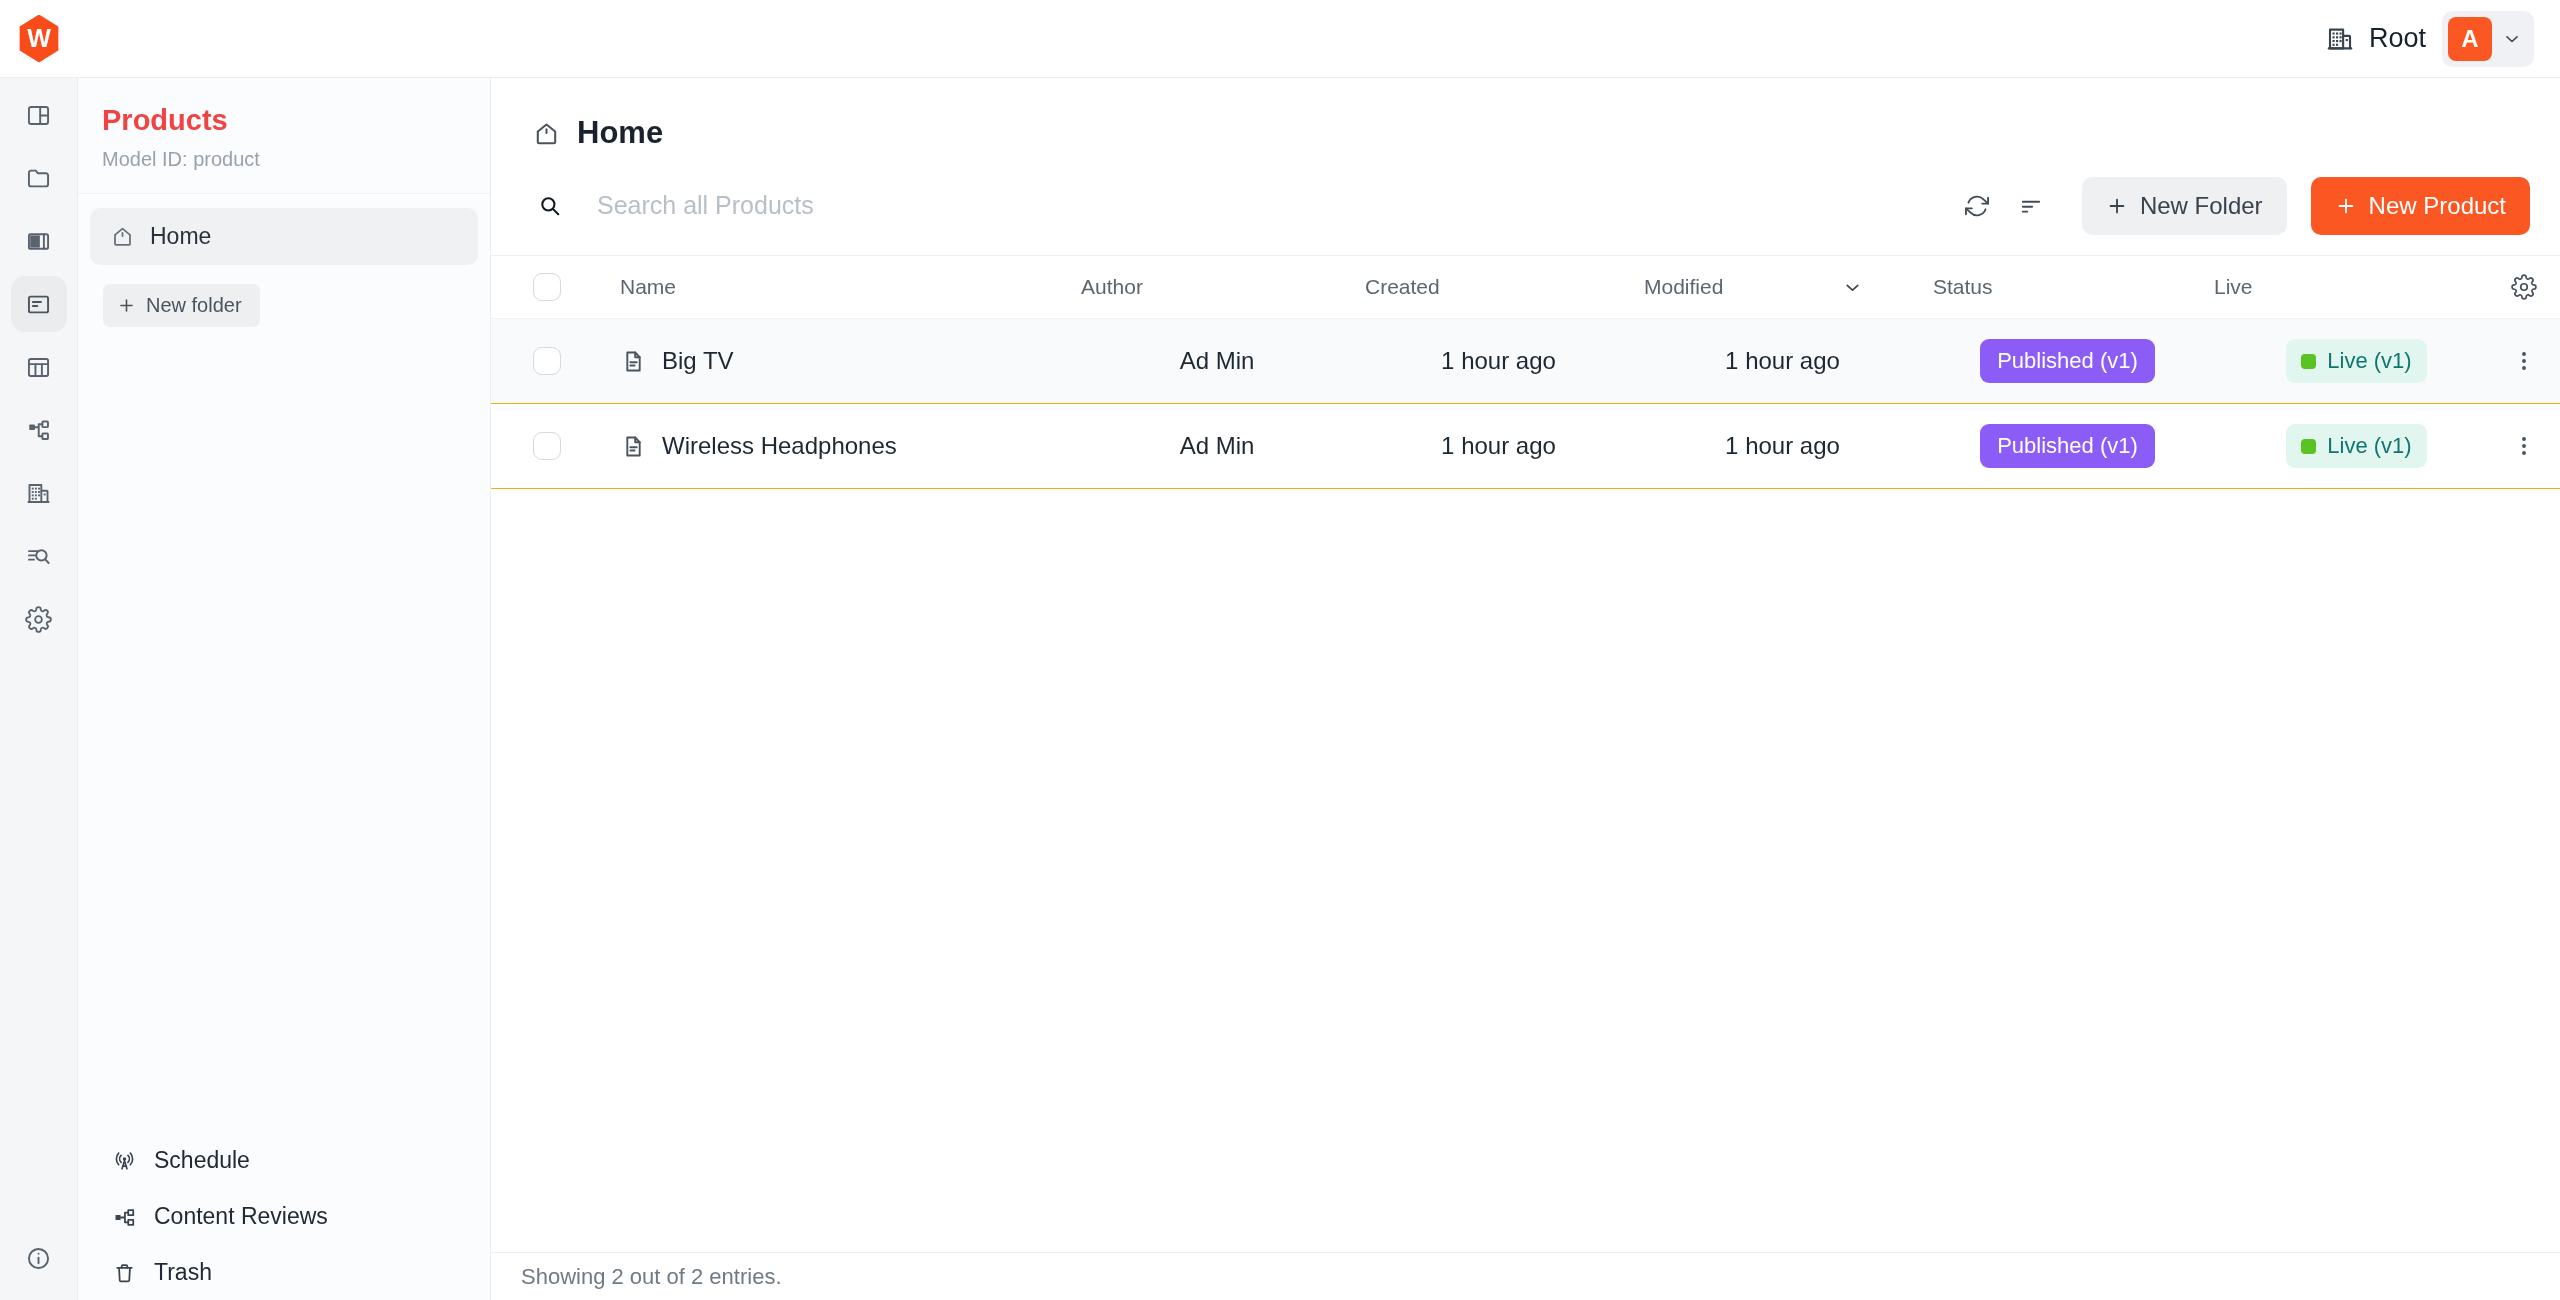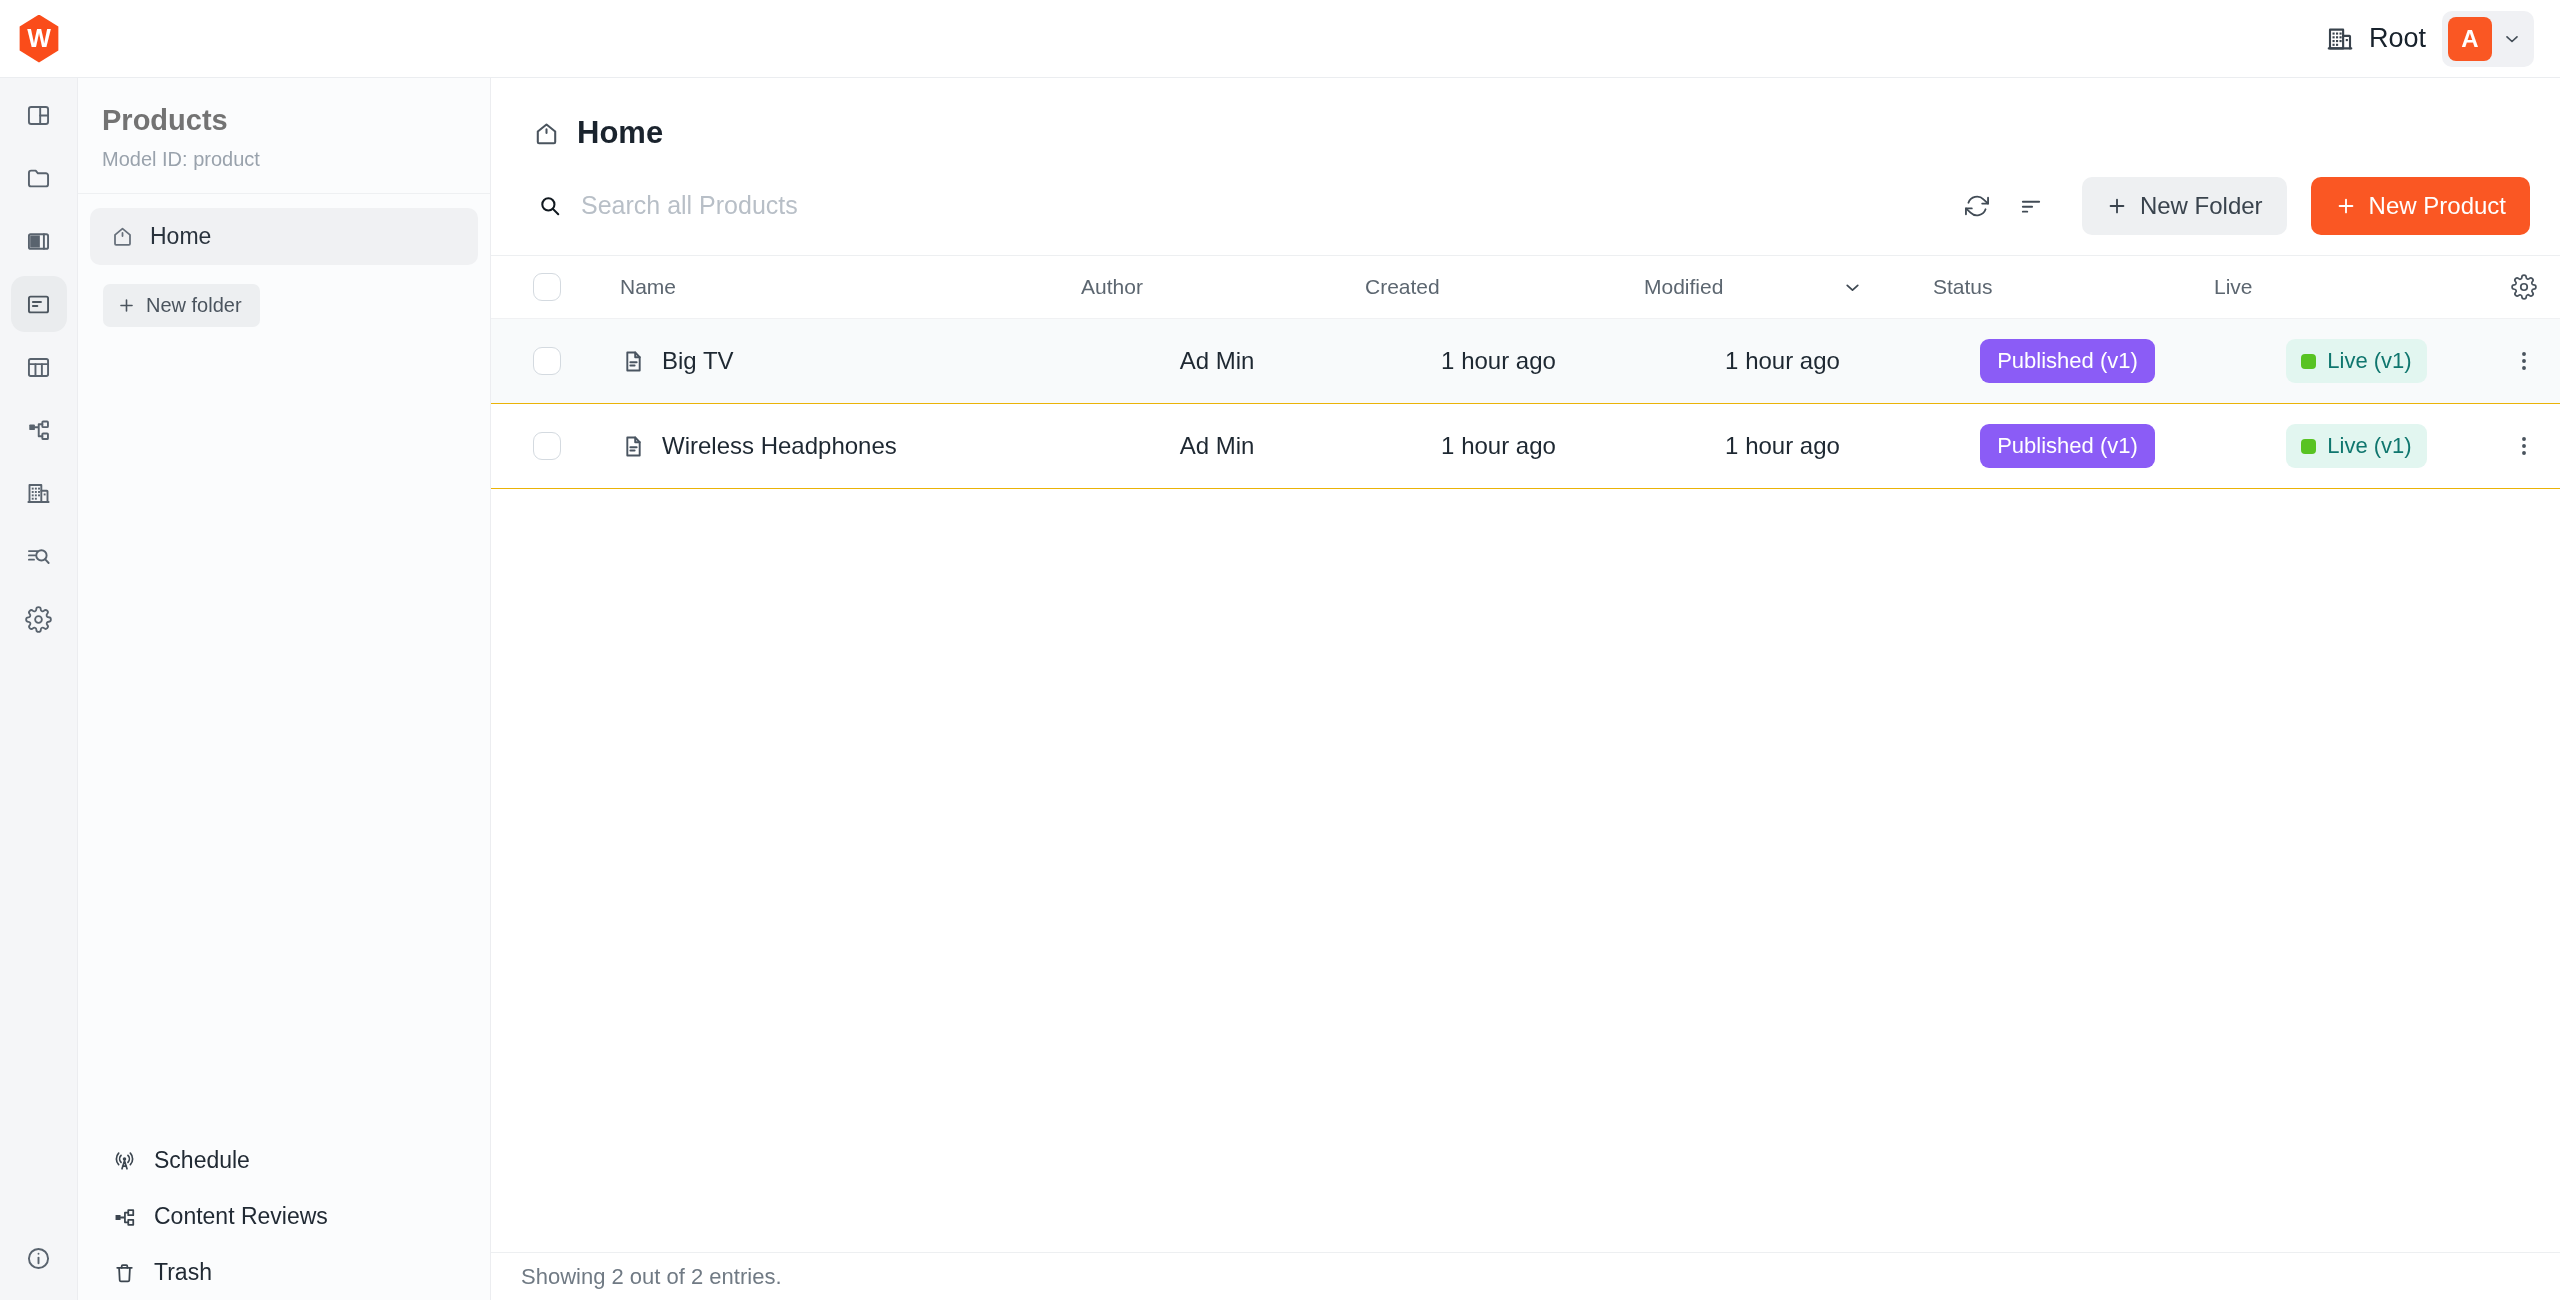--- a/index.html
+++ b/index.html
@@ -32,21 +32,21 @@
   .rail-item { width:56px; height:56px; margin-bottom:7px; border-radius:14px;
     display:flex; align-items:center; justify-content:center; color:#59636e; cursor:pointer; }
   .rail-item.active { background:#eaecee; color:#4c565f; }
   .rail-item .ic { width:27px; height:27px; }
   .rail-bottom { margin-top:auto; margin-bottom:14px; }
 
   
   .sidebar { width:413px; background:#fbfcfd; border-right:1px solid #ecedf0;
     display:flex; flex-direction:column; }
   .sidebar-header { padding:26px 24px 22px; border-bottom:1px solid #eef0f2; }
-  .sidebar-title { font-size:29px; font-weight:bold; color:#737373; }
+  .sidebar-title { font-size:29px; font-weight:bold; color:#ef4444; }
   .sidebar-subtitle { margin-top:11px; font-size:20px; color:#99a2ac; }
   .home-item { margin:14px 12px 0; height:57px; background:#f0f1f3; border-radius:10px;
     display:flex; align-items:center; padding:0 20px; gap:15px; cursor:pointer; }
   .home-item .ic { width:25px; height:25px; color:#67707b; }
   .home-item .lbl { font-size:23px; color:#29323c; }
   .newfolder-btn { margin:19px 0 0 25px; align-self:flex-start; background:#edeff1;
     border:none; border-radius:7px; padding:10px 18px 10px 14px; display:flex;
     align-items:center; gap:10px; font-size:20px; color:#4b545e; cursor:pointer;
     font-family:inherit; }
   .newfolder-btn .ic { width:19px; height:19px; }
@@ -57,21 +57,21 @@
   .sf-item .lbl { font-size:23px; color:#212a34; }
 
   
   .main { flex:1; min-width:0; background:#fff; display:flex; flex-direction:column; }
   .main-heading { display:flex; align-items:center; gap:16px; padding:32px 0 0 41px; height:78px; }
   .main-heading .ic { width:29px; height:29px; color:#4a545e; }
   .main-heading .txt { font-size:31px; font-weight:bold; color:#1a232d; }
 
   .toolbar { display:flex; align-items:center; height:100px; padding:0 30px 0 46px;
     border-bottom:1px solid #edeff1; }
-  .search-wrap { flex:1; display:flex; align-items:center; }
+  .search-wrap { flex:1; display:flex; align-items:center;gap:16px; }
   .search-wrap .ic { width:26px; height:26px; color:#10181f; }
   .search-input { flex:1; border:none; outline:none; background:transparent;
     font-size:25px; color:#1c2630; margin-left:18px; font-family:inherit; }
   .search-input::placeholder { color:#b8bfc7; }
   .tool-icon-btn { width:54px; height:54px; border:none; background:transparent;
     display:flex; align-items:center; justify-content:center; color:#414b55; cursor:pointer; }
   .tool-icon-btn .ic { width:26px; height:26px; }
   .btn { border:none; border-radius:10px; height:58px; padding:0 24px;
     display:flex; align-items:center; gap:12px; font-size:24px; cursor:pointer;
     font-family:inherit; white-space:nowrap; }

